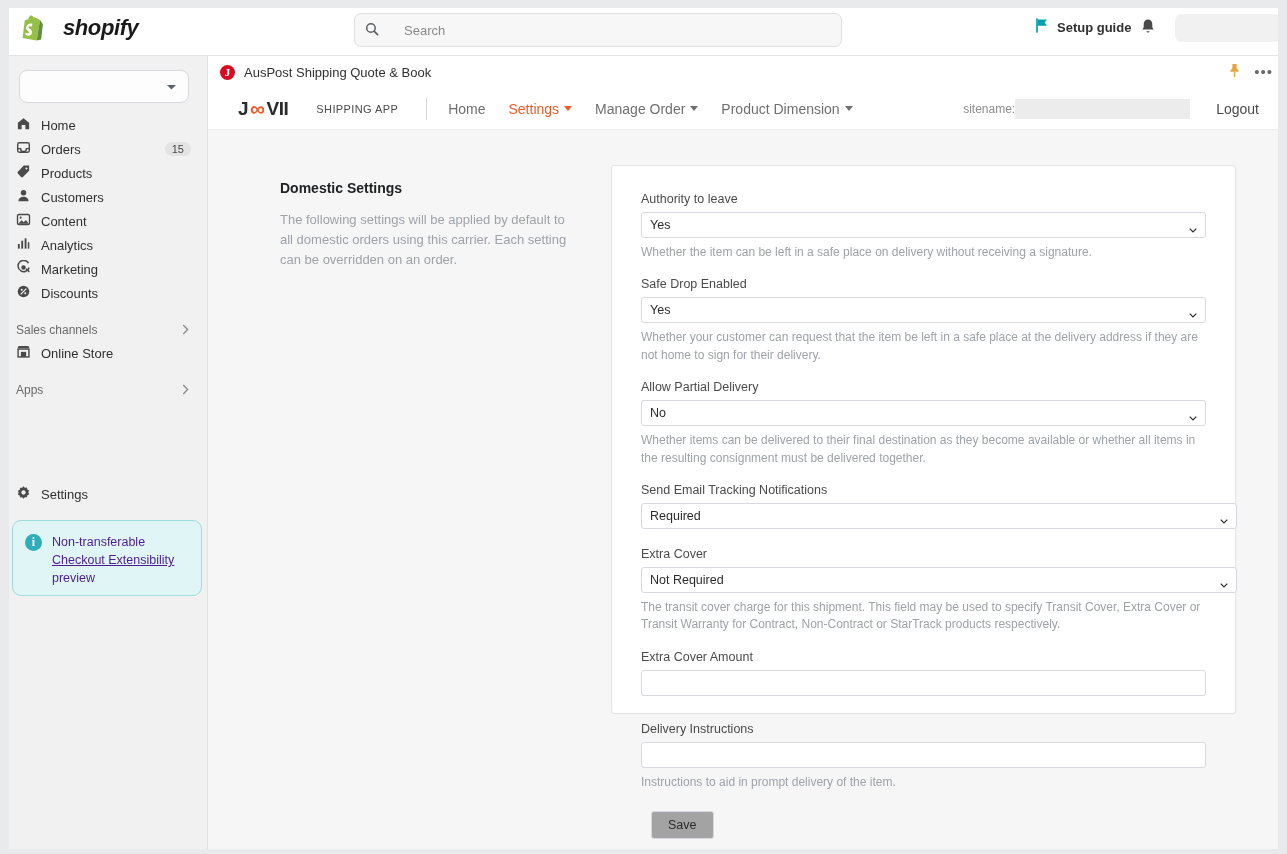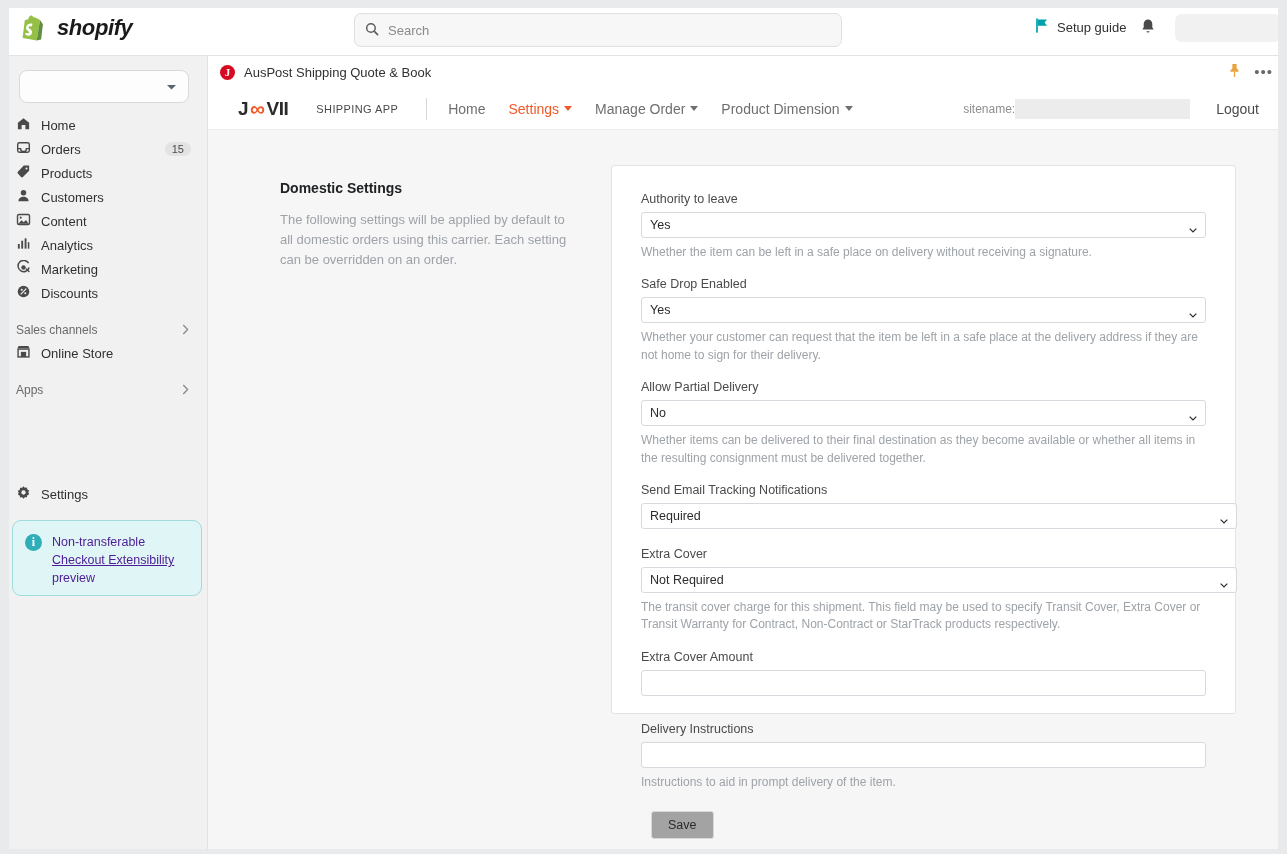--- a/index.html
+++ b/index.html
@@ -12,34 +12,34 @@
     color:#303030;
     overflow:hidden;
   }
 
   
   .topbar{
     position:absolute; left:0; top:0; width:1287px; height:56px;
     background:#ffffff; border-bottom:1px solid #e3e3e3;
     display:flex; align-items:center;
   }
-  .logo-wrap{ display:flex; align-items:flex-start; gap:14px; margin-left:20px; width:300px;}
+  .logo-wrap{ display:flex; align-items:flex-start; gap:20px; margin-left:20px; width:300px;}
   .logo-bag{ width:23px; height:26px; position:relative;}
   .logo-text{ font-size:22px; font-weight:bold; font-style:italic; letter-spacing:-0.4px; color:#1a1a1a;}
   .search-box{
     position:absolute; left:354px; top:13px; width:488px; height:30px;
     background:#f7f7f7; border:1px solid #e0e0e0; border-radius:7px;
-    display:flex; align-items:center; gap:9px; padding:16px 10px;
+    display:flex; align-items:center; gap:25px; padding:16px 10px;
   }
   .search-ph{ color:#8a8a8a; font-size:13px; }
   .setup-guide{
     position:absolute; left:1035px; top:18px;
     display:flex; align-items:center; gap:8px; cursor:pointer;
   }
-  .setup-guide .lbl{ font-size:13px; color:#303030;}
+  .setup-guide .lbl{ font-size:13px; color:#303030;font-weight:bold;}
   .bell{ position:absolute; left:1140px; top:18px; cursor:pointer;}
   .avatar-block{
     position:absolute; left:1175px; top:14px; width:106px; height:28px;
     background:#f1f1f1; border-radius:7px;
   }
 
   
   .sidebar{
     position:absolute; left:0; top:56px; width:208px; height:798px;
     background:#f1f1f1; border-right:1px solid #e1e1e1;

